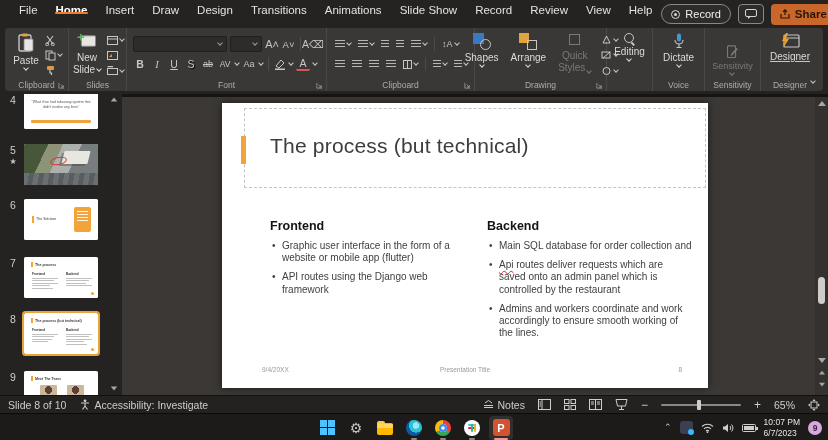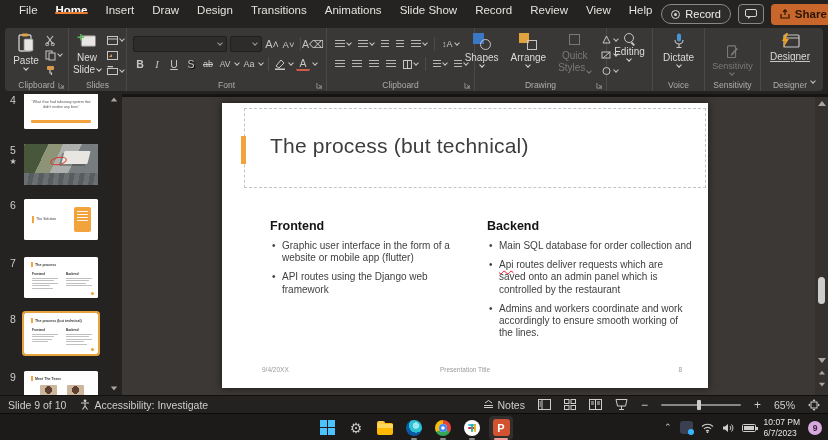--- a/index.html
+++ b/index.html
@@ -655,21 +655,21 @@
         <div class="vthumb"></div>
         <div class="tri-down" style="position:absolute; bottom:32px;"></div>
         <div class="tri-up" style="position:absolute; bottom:20px; transform:scale(.75);"></div>
         <div class="tri-down" style="position:absolute; bottom:8px; transform:scale(.75);"></div>
       </div>
     </div>
   </div>
 
   <div class="statusbar">
     <div class="sb-left">
-      <span>Slide 9 of 10</span>
+      <span>Slide 8 of 10</span>
       <span class="sb-item">
         <svg width="10" height="11" viewBox="0 0 10 11">
           <circle cx="5" cy="1.8" r="1.4" fill="#cfcdcb"></circle>
           <path d="M1 4 L9 4 M5 4 L5 7 M5 7 L2.5 10.5 M5 7 L7.5 10.5" stroke="#cfcdcb" stroke-width="1.1" fill="none"></path>
         </svg>
         <span>Accessibility: Investigate</span>
       </span>
     </div>
     <div class="sb-right">
       <span class="sb-item">

